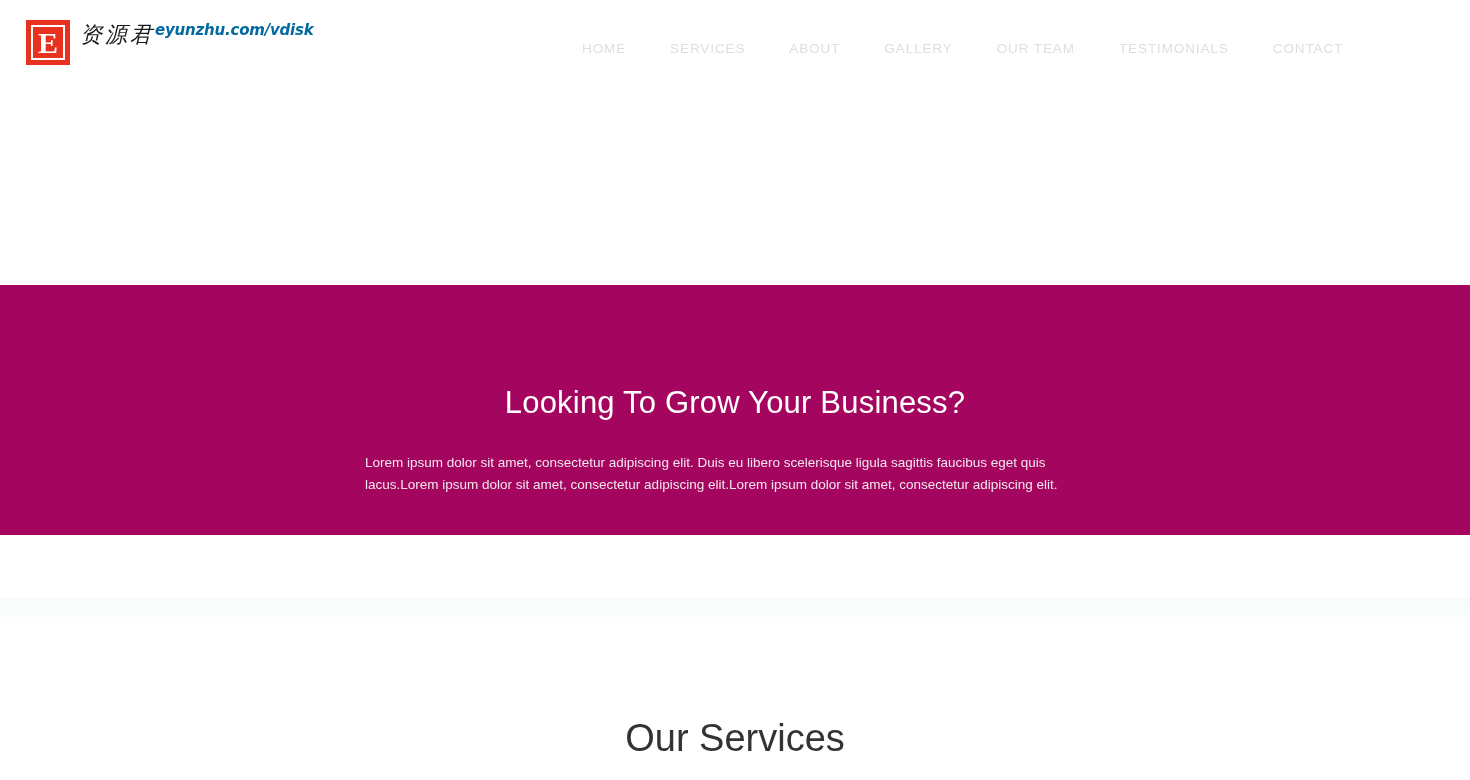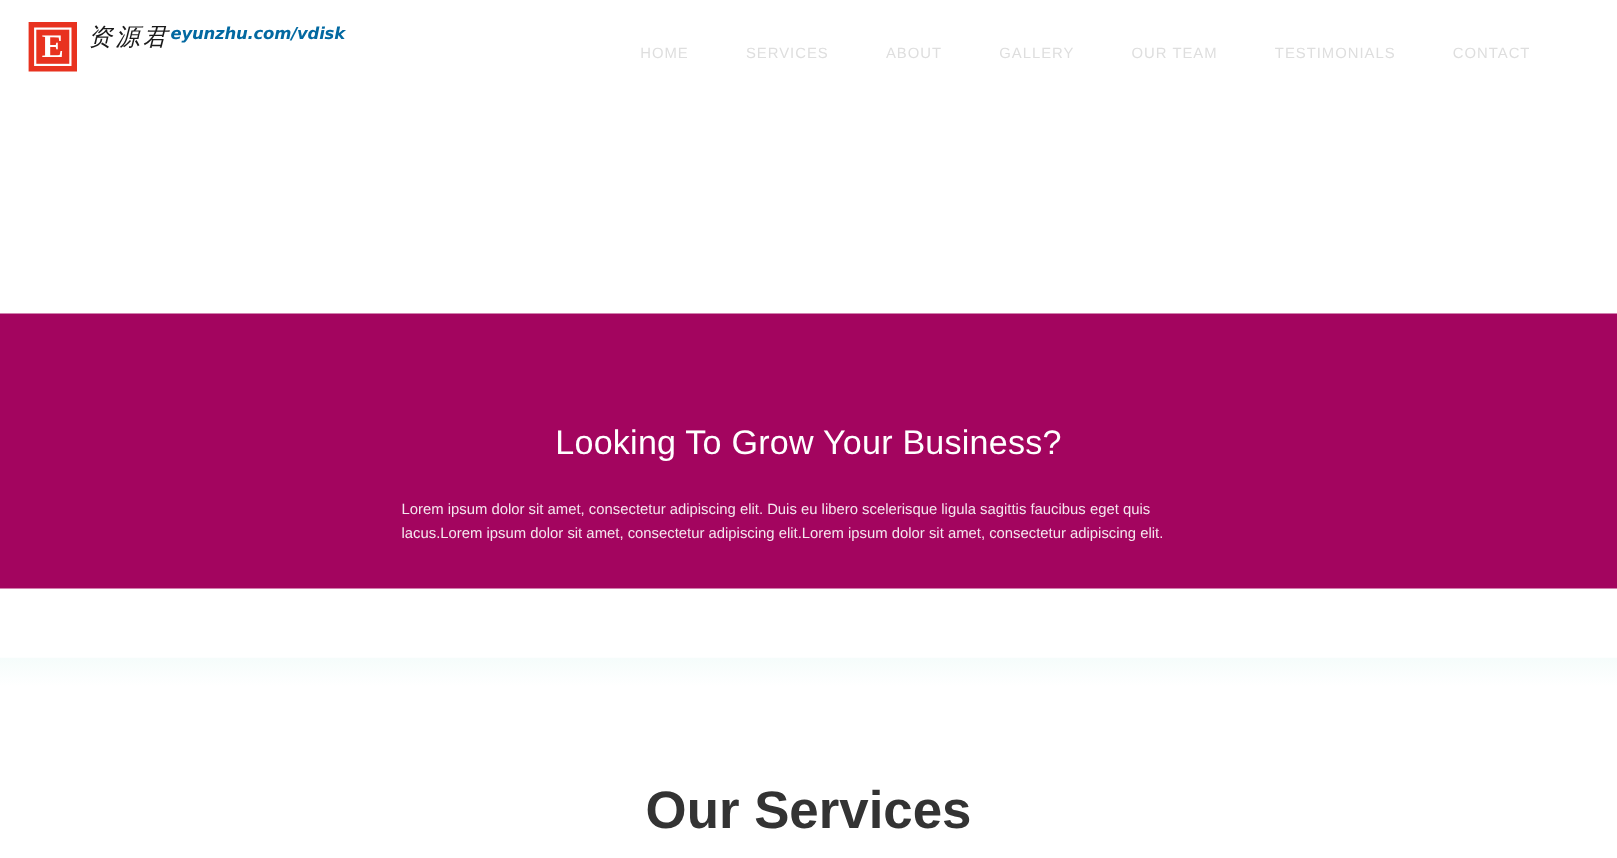--- a/index.html
+++ b/index.html
@@ -93,21 +93,20 @@
     font-style: italic;
     letter-spacing: -0.2px;
   }
 
   .main-nav {
     position: absolute;
     left: 560px;
     top: 41px;
     display: flex;
     align-items: center;
-    gap: 8px;
   }
 
   .nav-link {
     font-size: 13.5px;
     letter-spacing: 0.9px;
     color: #dedede;
     text-decoration: none;
     text-transform: uppercase;
     padding: 0 22px;
     white-space: nowrap;
@@ -163,22 +162,22 @@
     position: absolute;
     top: 0; left: 0;
     width: 1470px;
     height: 26px;
     background: linear-gradient(to bottom, #f5fcfb 0%, #ffffff 100%);
     pointer-events: none;
   }
 
   .services-title {
     margin-top: 118px;
-    font-size: 48px;
-    font-weight: 700;
+    font-size: 38px;
+    font-weight: 400;
     color: #333333;
     line-height: 44px;
     text-align: center;
   }
 
   .services-sub {
     margin-top: 15px;
     width: 820px;
     text-align: center;
     font-size: 13.5px;

